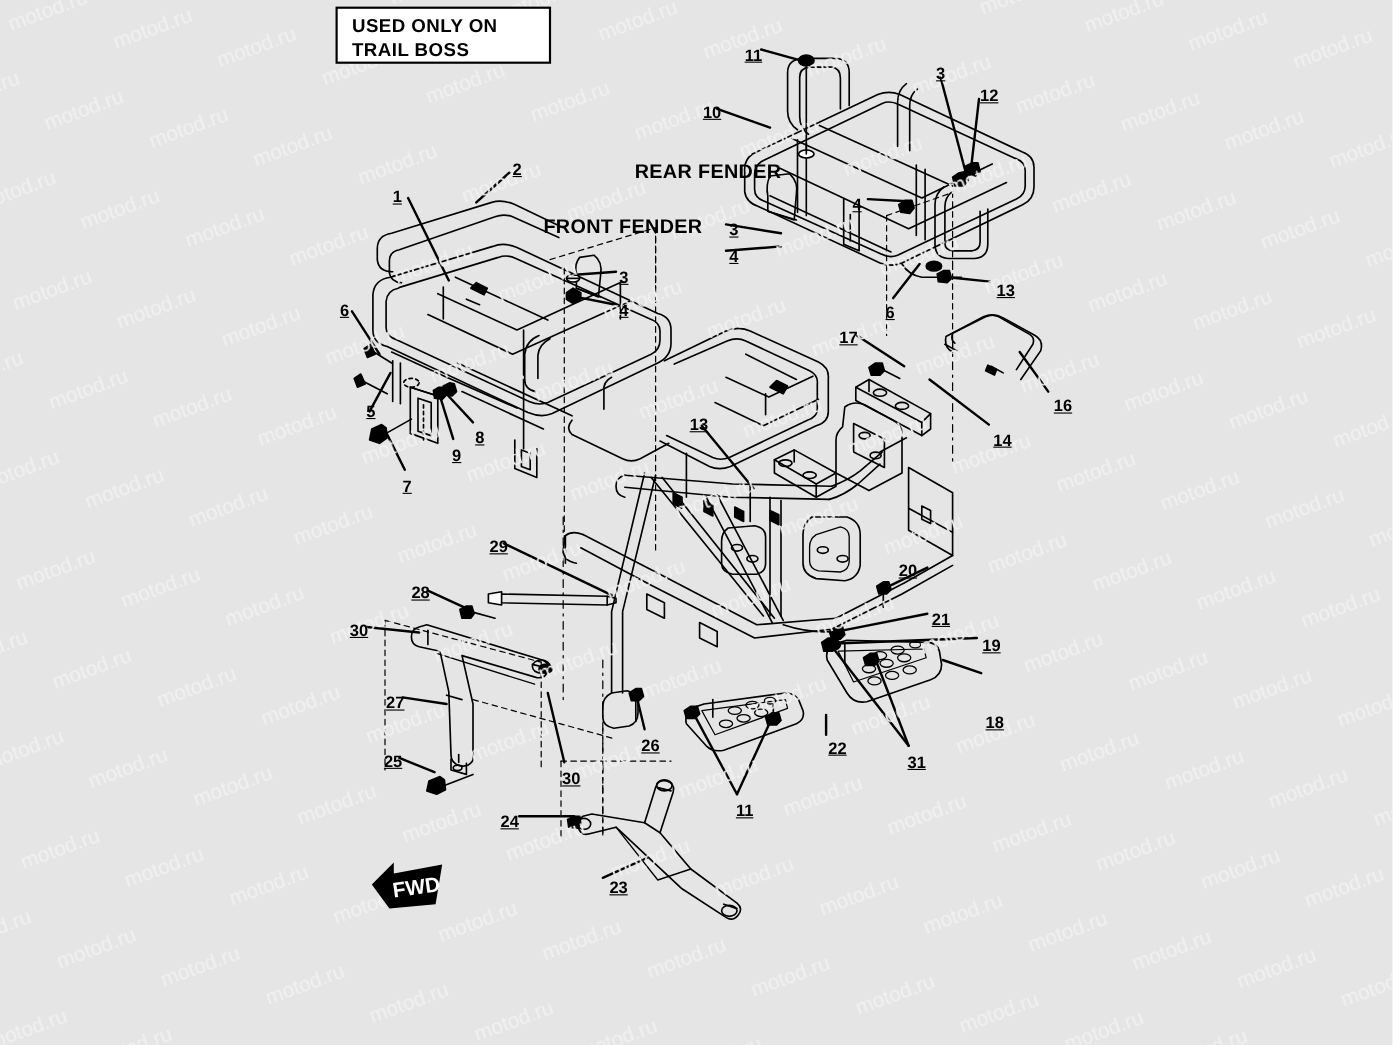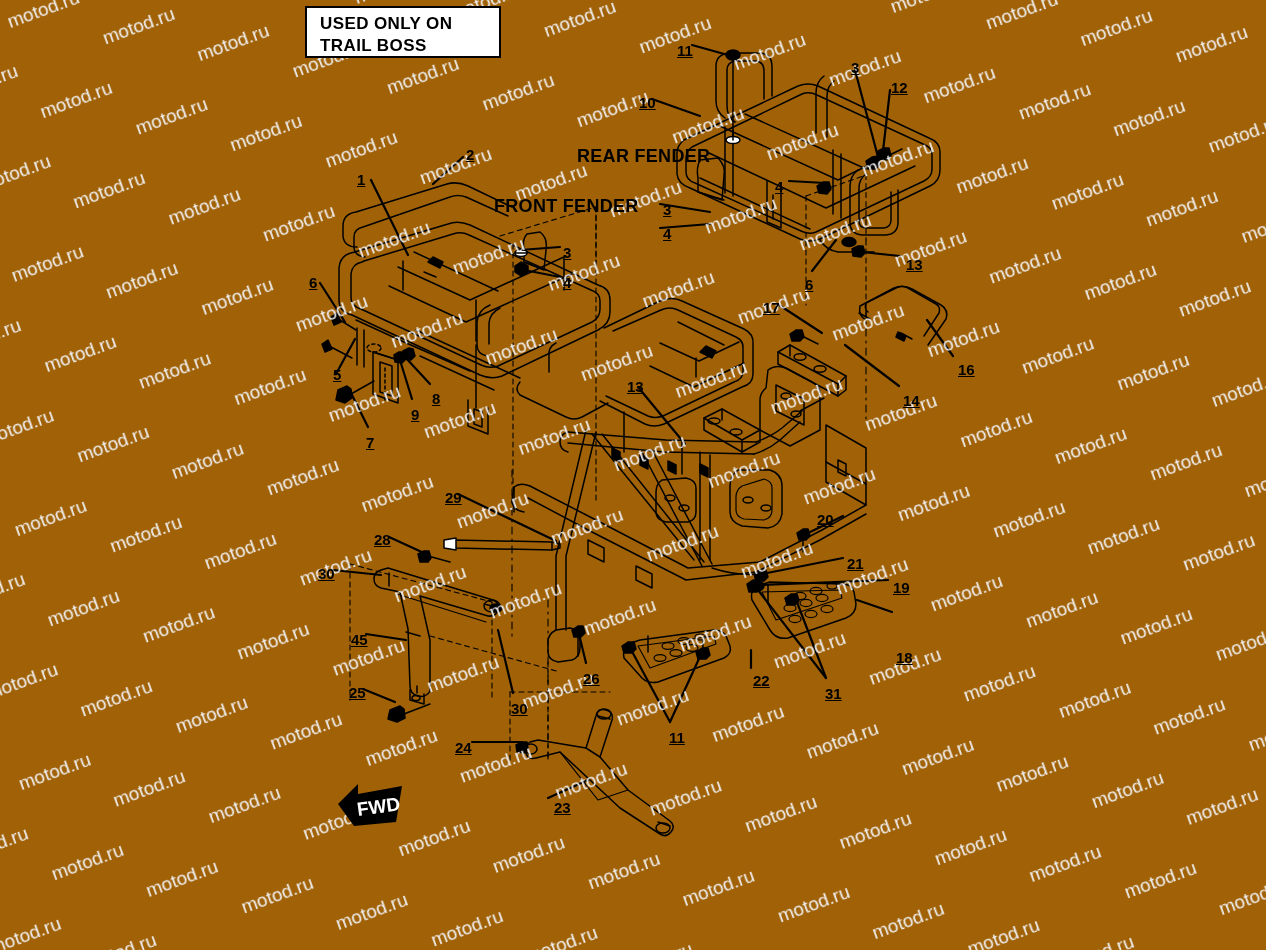--- a/index.html
+++ b/index.html
@@ -1,17 +1,17 @@
 <!DOCTYPE html>
 <html><head>
 <meta charset="utf-8">
 <style>
   html,body{margin:0;padding:0;background:#ffffff;}
   body{font-family:"Liberation Sans", sans-serif;}
-  #page{position:relative;width:1266px;height:950px;background:#a16207;overflow:hidden;}
+  #page{position:relative;width:1266px;height:950px;background:#e5e5e5;overflow:hidden;}
   #watermark{position:absolute;inset:0;pointer-events:none;z-index:5;}
   #diagram{position:absolute;inset:0;z-index:2;}
   #labels{position:absolute;inset:0;z-index:6;}
   .lbl{position:absolute;font-family:"Liberation Sans", sans-serif;font-weight:bold;color:#000;
        font-size:15px;line-height:1;white-space:nowrap;text-decoration:underline;}
   .txtlbl{position:absolute;font-family:"Liberation Sans", sans-serif;font-weight:bold;color:#000;
        font-size:18px;letter-spacing:.3px;white-space:nowrap;}
   #notebox{position:absolute;left:305px;top:6px;width:196px;height:52px;border:2.5px solid #000;
        background:#fff;z-index:7;box-sizing:border-box;}
   #notebox .nl{position:absolute;left:13px;font-weight:bold;font-size:17px;letter-spacing:.4px;
@@ -473,21 +473,21 @@
       <div class="lbl" style="left: 847px; top: 556px;">21</div>
       <div class="lbl" style="left: 893px; top: 580px;">19</div>
       <div class="lbl" style="left: 896px; top: 614px; margin-top: 36px;">18</div>
       <div class="lbl" style="left: 825px; top: 686px;">31</div>
       <div class="lbl" style="left: 753px; top: 673px;">22</div>
       <div class="lbl" style="left: 669px; top: 730px;">11</div>
       <div class="lbl" style="left: 583px; top: 671px;">26</div>
       <div class="lbl" style="left: 445px; top: 490px; text-align: right;">29</div>
       <div class="lbl" style="left: 374px; top: 532px;">28</div>
       <div class="lbl" style="left: 318px; top: 566px;">30</div>
-      <div class="lbl" style="left: 351px; top: 632px;">45</div>
+      <div class="lbl" style="left: 351px; top: 632px;">27</div>
       <div class="lbl" style="left: 349px; top: 685px;">25</div>
       <div class="lbl" style="left: 511px; top: 701px;">30</div>
       <div class="lbl" style="left: 455px; top: 740px;">24</div>
       <div class="lbl" style="left: 554px; top: 800px;">23</div>
       <div class="txtlbl" style="left: 577px; top: 146px;">REAR FENDER</div>
       <div class="txtlbl" style="left: 494px; top: 196px;">FRONT FENDER</div>
     </div>
 
 </div>
 

